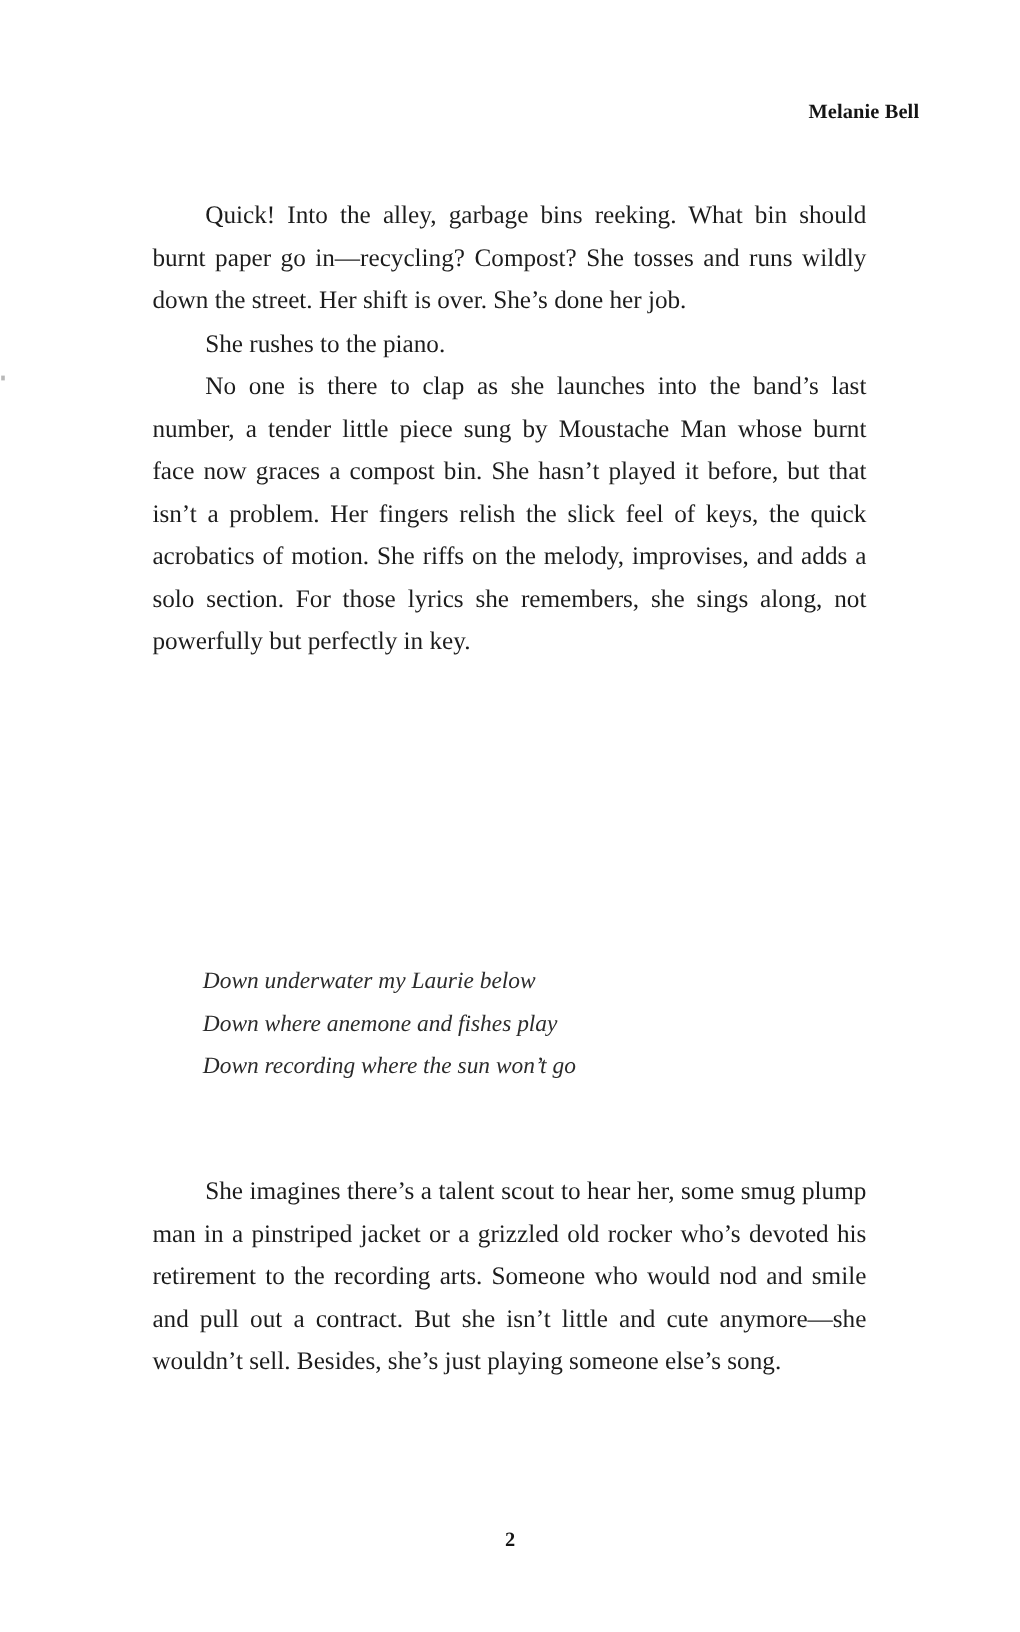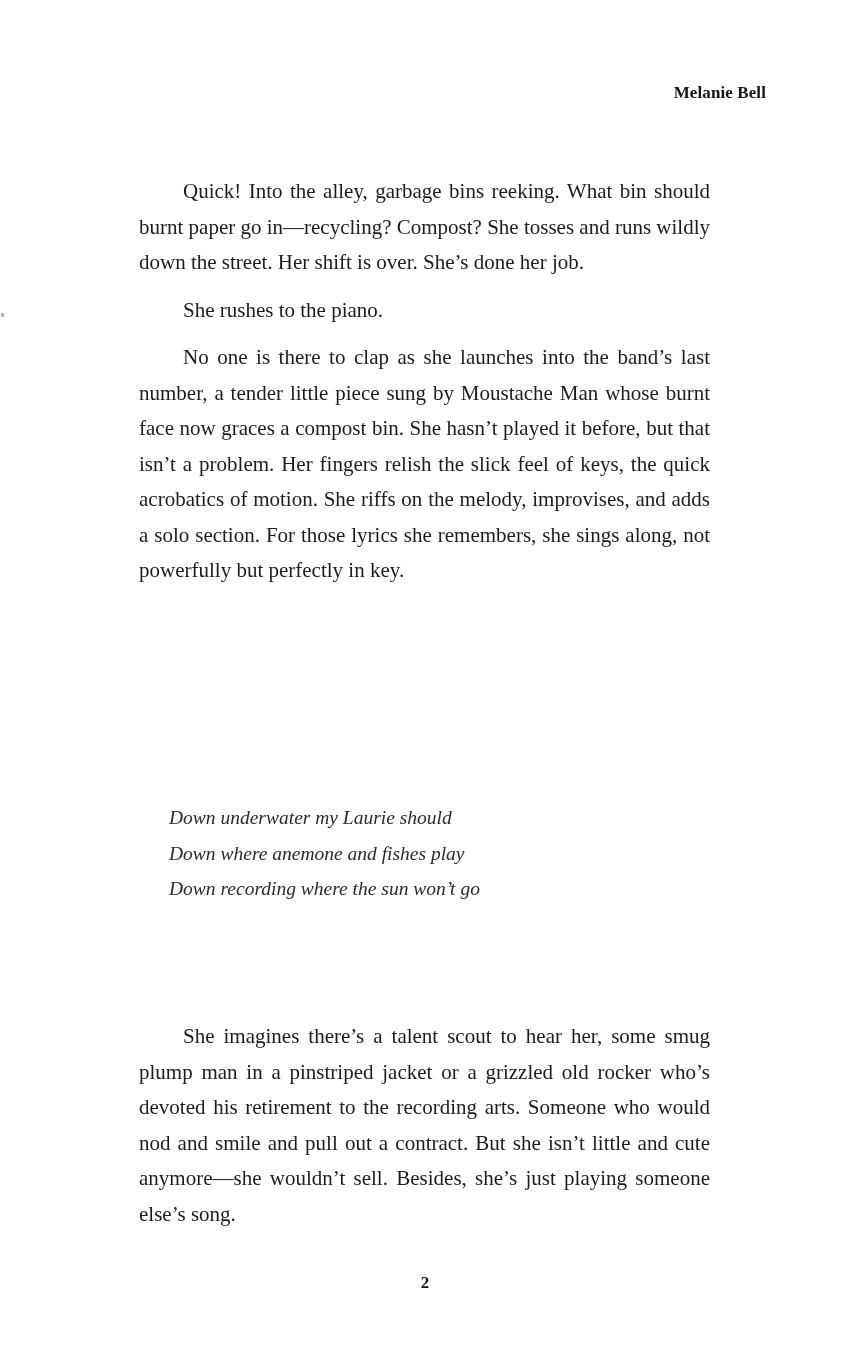--- a/index.html
+++ b/index.html
@@ -35,25 +35,25 @@
       position: absolute;
       left: 127px;
       width: 595px;
       font-size: 21px;
       line-height: 35.5px;
       text-align: justify;
       text-justify: inter-word;
       hyphens: none;
     }
     .para {
-      margin: 12px;
+      margin: 0;
       text-indent: 44px;
     }
     .block-1 { top: 162px; }
-    .block-2 { top: 1007px; }
+    .block-2 { top: 975px; }
     .lyrics {
       position: absolute;
       left: 169px;
       top: 800px;
       font-style: italic;
       font-size: 19.5px;
       line-height: 35.5px;
       color: #2b2b2b;
     }
     .lyric-line {
@@ -88,21 +88,21 @@
 
   <div class="running-head">Melanie Bell</div>
 
   <div class="body-text block-1">
     <p class="para">Quick! Into the alley, garbage bins reeking. What bin should burnt paper go in—recycling? Compost? She tosses and runs wildly down the street. Her shift is over. She’s done her job.</p>
     <p class="para">She rushes to the piano.</p>
     <p class="para">No one is there to clap as she launches into the band’s last number, a tender little piece sung by Moustache Man whose burnt face now graces a compost bin. She hasn’t played it before, but that isn’t a problem. Her fingers relish the slick feel of keys, the quick acrobatics of motion. She riffs on the melody, improvises, and adds a solo section. For those lyrics she remembers, she sings along, not powerfully but perfectly in key.</p>
   </div>
 
   <div class="lyrics">
-    <span class="lyric-line">Down underwater my Laurie should</span>
+    <span class="lyric-line">Down underwater my Laurie below</span>
     <span class="lyric-line">Down where anemone and fishes play</span>
     <span class="lyric-line">Down recording where the sun won’t go</span>
   </div>
 
   <div class="body-text block-2">
     <p class="para">She imagines there’s a talent scout to hear her, some smug plump man in a pinstriped jacket or a grizzled old rocker who’s devoted his retirement to the recording arts. Someone who would nod and smile and pull out a contract. But she isn’t little and cute anymore—she wouldn’t sell. Besides, she’s just playing someone else’s song.</p>
   </div>
 
   <div class="folio">2</div>
 

